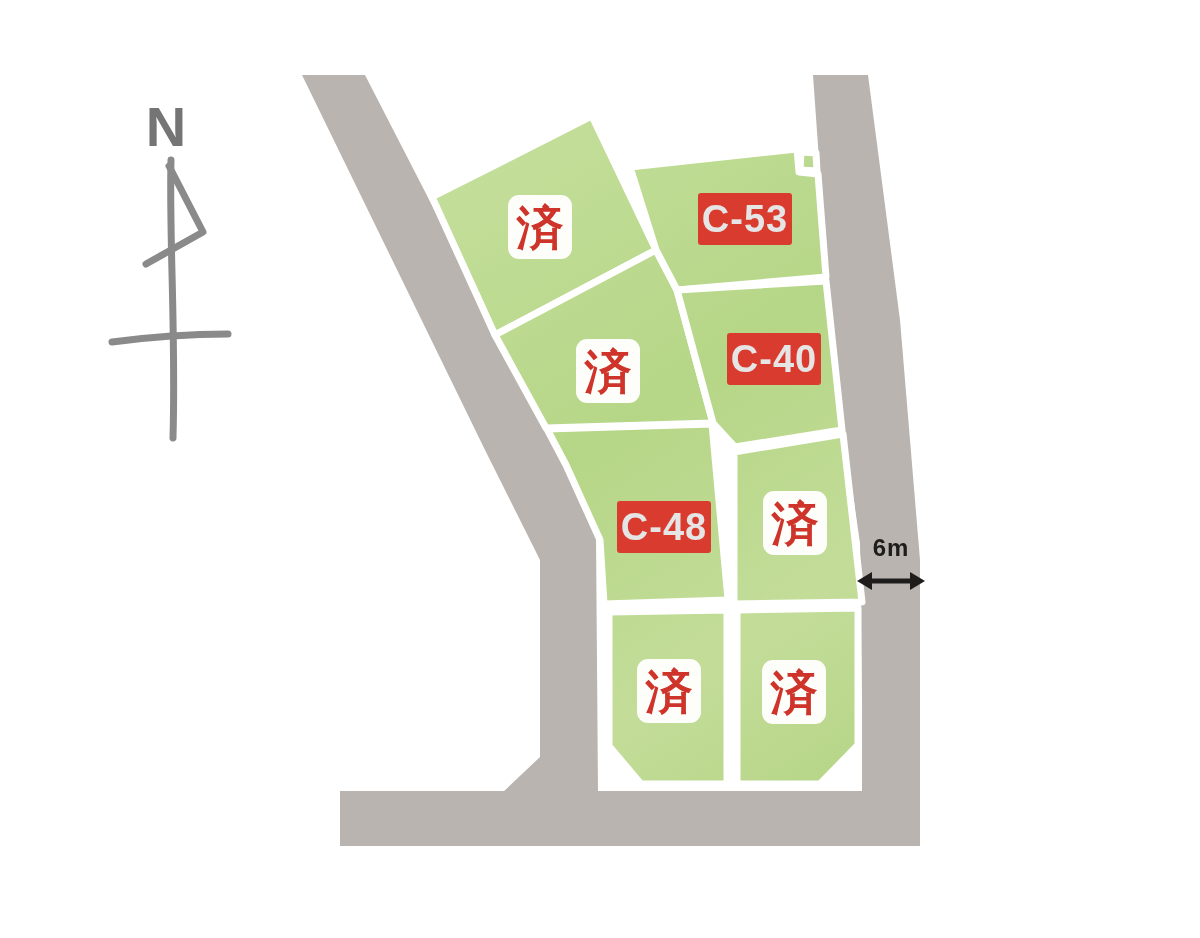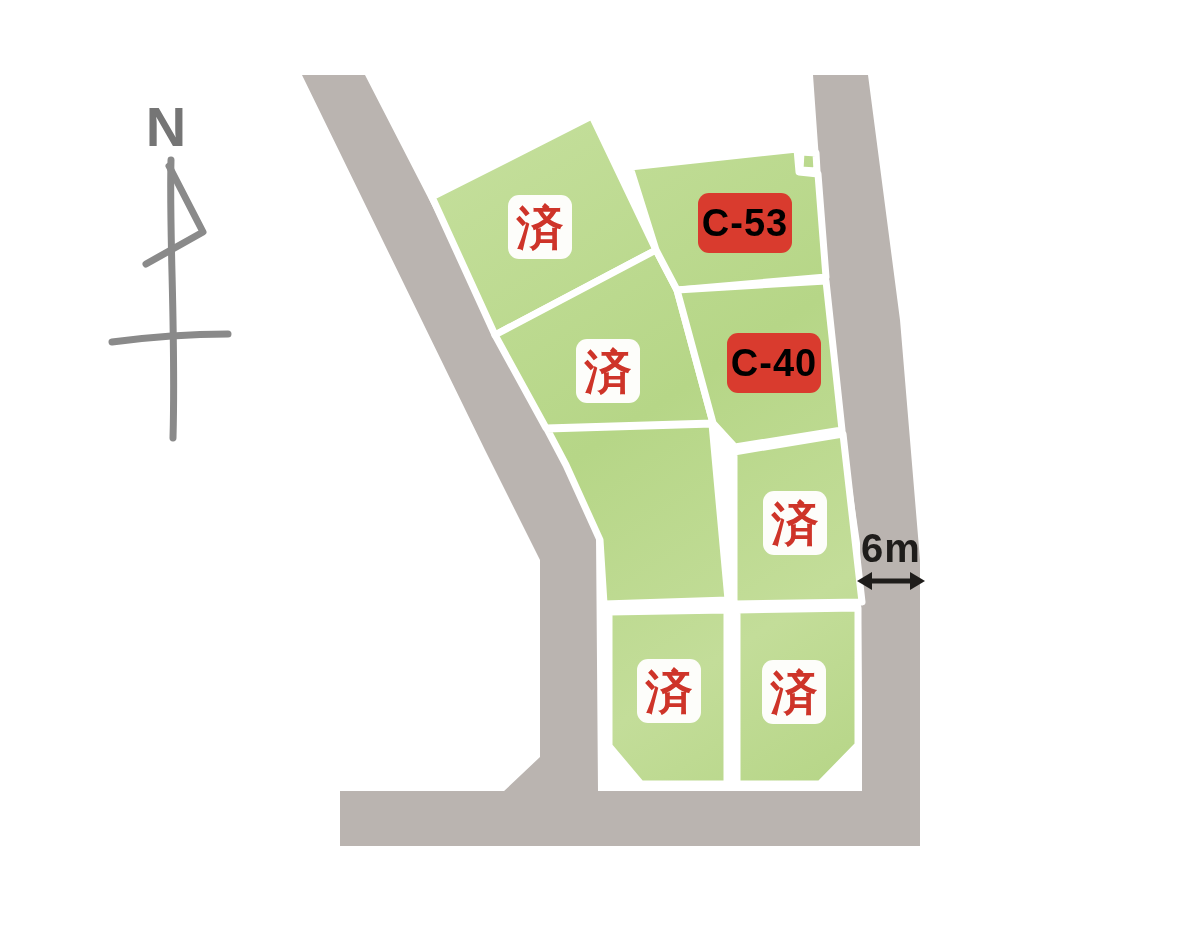--- a/index.html
+++ b/index.html
@@ -37,34 +37,34 @@
     user-select:none;
   }
   .sold-badge{
     width:64px;height:64px;
     background:var(--label-white,#fdfdfa);
     border-radius:11px;
     color:var(--sold-text-red,#ce3429);
     font-size:47px;font-weight:bold;line-height:1;
   }
   .lot-badge{
-    width:94px;height:60px;
+    width:94px;height:52px;
     background:var(--label-red,#d93b2e);
-    border-radius:11px;
-    color:#000000;
+    border-radius:3px;
+    color:#e5e5e5;
     font-size:38px;font-weight:bold;letter-spacing:1px;line-height:1;
   }
   .north-label{
     left:126px;top:96px;width:80px;height:60px;
     color:#757575;font-size:56px;font-weight:bold;
   }
   .dim-label{
     left:851px;top:528px;width:80px;height:40px;
     color:var(--ink-black,#1f1d1b);
-    font-size:40px;font-weight:bold;letter-spacing:1px;text-align:center;
+    font-size:24px;font-weight:bold;letter-spacing:1px;text-align:center;
   }
 </style>
 </head>
 <body>
 
 <div id="canvas">
 
   <svg id="mapsvg" viewBox="0 0 1200 938">
     <defs>
       <linearGradient id="greenWash" gradientUnits="userSpaceOnUse" x1="430" y1="110" x2="880" y2="800">
@@ -114,20 +114,21 @@
   <div class="map-label north-label">N</div>
 
   <div class="map-label sold-badge" style="left:508px;top:195px;">済</div>
 
   <div class="map-label lot-badge" style="left:698px;top:193px;">C-53</div>
 
   <div class="map-label sold-badge" style="left:576px;top:339px;">済</div>
 
   <div class="map-label lot-badge" style="left:727px;top:333px;">C-40</div>
 
+  <div class="map-label lot-badge" style="left:617px;top:501px;">C-48</div>
 
   <div class="map-label sold-badge" style="left:763px;top:491px;">済</div>
 
   <div class="map-label sold-badge" style="left:637px;top:659px;">済</div>
 
   <div class="map-label sold-badge" style="left:762px;top:660px;">済</div>
 
   <div class="map-label dim-label">6m</div>
 
 </div>

